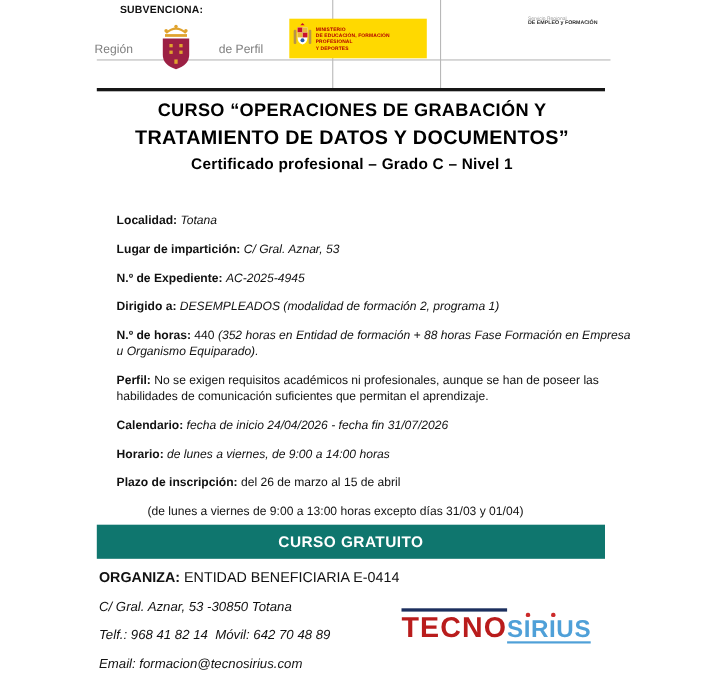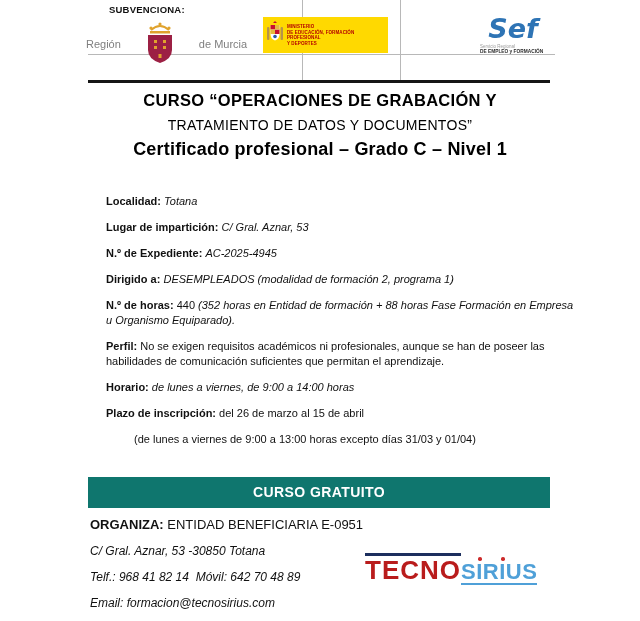--- a/index.html
+++ b/index.html
@@ -29,22 +29,22 @@
   .sef{position:absolute;left:472px;top:14px;width:82px;text-align:center;z-index:3;}
   .sef .sef-word{font-size:27px;line-height:30px;font-weight:bold;font-style:italic;
                  color:#2e74b5;font-family:"DejaVu Sans",sans-serif;}
   .sef .s1{font-size:4.5px;line-height:5px;color:#9a9a9a;text-align:left;padding-left:8px;}
   .sef .s2{font-size:4.8px;line-height:5.5px;color:#2b2b2b;font-weight:bold;text-align:left;
            padding-left:8px;}
 
   
   .title{position:absolute;left:70px;top:88px;width:500px;text-align:center;color:#000;}
   .title .t1{font-size:16.5px;font-weight:bold;letter-spacing:.3px;line-height:25px;white-space:nowrap;}
-  .title .t2{font-size:14px;font-weight:normal;letter-spacing:.3px;line-height:25px;white-space:nowrap;}
-  .title .t3{font-size:18px;font-weight:bold;letter-spacing:.2px;line-height:23px;white-space:nowrap;}
+  .title .t2{font-size:18px;font-weight:bold;letter-spacing:.3px;line-height:25px;white-space:nowrap;}
+  .title .t3{font-size:14px;font-weight:bold;letter-spacing:.2px;line-height:23px;white-space:nowrap;}
 
   
   .fields{position:absolute;left:106px;top:166px;width:470px;font-size:11px;line-height:15px;color:#111;margin-top:28px;}
   .fields p{margin:0 0 11px 0;}
   .lbl{font-weight:bold;}
   .val-i{font-style:italic;}
   .val-r{font-style:normal;}
   .fields .note{padding-left:28px;}
 
   
@@ -90,21 +90,21 @@
         <circle cx="26" cy="8" r="1.6" fill="#e0a32e"></circle>
         <rect x="7" y="11" width="20" height="2.5" fill="#e0a32e"></rect>
         <path d="M5 15 h24 v15 q0 9 -12 13 q-12 -4 -12 -13 z" fill="#9c2044"></path>
         <rect x="11" y="20" width="3" height="3" fill="#e0a32e"></rect>
         <rect x="20" y="20" width="3" height="3" fill="#e0a32e"></rect>
         <rect x="11" y="26" width="3" height="3" fill="#e0a32e"></rect>
         <rect x="20" y="26" width="3" height="3" fill="#e0a32e"></rect>
         <rect x="15.5" y="34" width="3" height="4" fill="#e0a32e"></rect>
       </svg>
     </span>
-    <span class="txt">de Murcia</span>
+    <span class="txt">de Perfil</span>
   </div>
 
   <div class="ministry">
     <span>
       <svg width="18" height="28" viewBox="0 0 18 28">
         <rect x="1" y="8" width="2.4" height="13" rx="1" fill="#b7934a"></rect>
         <rect x="14.6" y="8" width="2.4" height="13" rx="1" fill="#b7934a"></rect>
         <path d="M9 2 l2 2 h-4 z" fill="#c8102e"></path>
         <path d="M4.5 6 h9 v9 q0 5 -4.5 6.5 q-4.5 -1.5 -4.5 -6.5 z" fill="#ffffff"></path>
         <rect x="4.5" y="6" width="4.5" height="4.5" fill="#c8102e"></rect>
@@ -115,21 +115,20 @@
       </svg>
     </span>
     <span class="mtext">
       <div>MINISTERIO</div>
       <div>DE EDUCACIÓN, FORMACIÓN PROFESIONAL</div>
       <div>Y DEPORTES</div>
     </span>
   </div>
 
   <div class="sef">
-    <div class="sef-word">Sef</div>
     <div class="s1">Servicio Regional</div>
     <div class="s2">DE EMPLEO y FORMACIÓN</div>
   </div>
 
   <div class="thick-rule"></div>
 
   <div class="title">
     <div class="t1">CURSO “OPERACIONES DE GRABACIÓN Y</div>
     <div class="t2">TRATAMIENTO DE DATOS Y DOCUMENTOS”</div>
     <div class="t3">Certificado profesional – Grado C – Nivel 1</div>
@@ -142,32 +141,34 @@
       <span class="val-i">C/ Gral. Aznar, 53</span></p>
     <p><span class="lbl">N.º de Expediente:</span>
       <span class="val-i">AC-2025-4945</span></p>
     <p><span class="lbl">Dirigido a:</span>
       <span class="val-i">DESEMPLEADOS (modalidad de formación 2, programa 1)</span></p>
     <p><span class="lbl">N.º de horas:</span>
       <span class="val-r">440</span>
       <span class="val-i">(352 horas en Entidad de formación + 88 horas Fase Formación en Empresa u Organismo Equiparado).</span></p>
     <p><span class="lbl">Perfil:</span>
       <span class="val-r">No se exigen requisitos académicos ni profesionales, aunque se han de poseer las habilidades de comunicación suficientes que permitan el aprendizaje.</span></p>
+    <p><span class="lbl">Calendario:</span>
+      <span class="val-i">fecha de inicio 24/04/2026 - fecha fin 31/07/2026</span></p>
     <p><span class="lbl">Horario:</span>
       <span class="val-i">de lunes a viernes, de 9:00 a 14:00 horas</span></p>
     <p><span class="lbl">Plazo de inscripción:</span>
       <span class="val-r">del 26 de marzo al 15 de abril</span></p>
     <p class="note">(de lunes a viernes de 9:00 a 13:00 horas excepto días 31/03 y 01/04)</p>
   </div>
 
   <div class="banner">CURSO GRATUITO</div>
 
   <div class="footer">
     <p class="org"><span class="lbl">ORGANIZA:</span>
-      <span>ENTIDAD BENEFICIARIA E-0951</span></p>
+      <span>ENTIDAD BENEFICIARIA E-0414</span></p>
     <p>C/ Gral. Aznar, 53 -30850 Totana</p>
     <p>Telf.: 968 41 82 14 &nbsp;Móvil: 642 70 48 89</p>
     <p>Email: formacion@tecnosirius.com</p>
   </div>
 
   <div class="tslogo">
     <span class="tecno">TECNO</span><span class="sirius"><span>SIRIUS</span><span class="dot d1"></span><span class="dot d2"></span></span>
   </div>
 
 </div>

